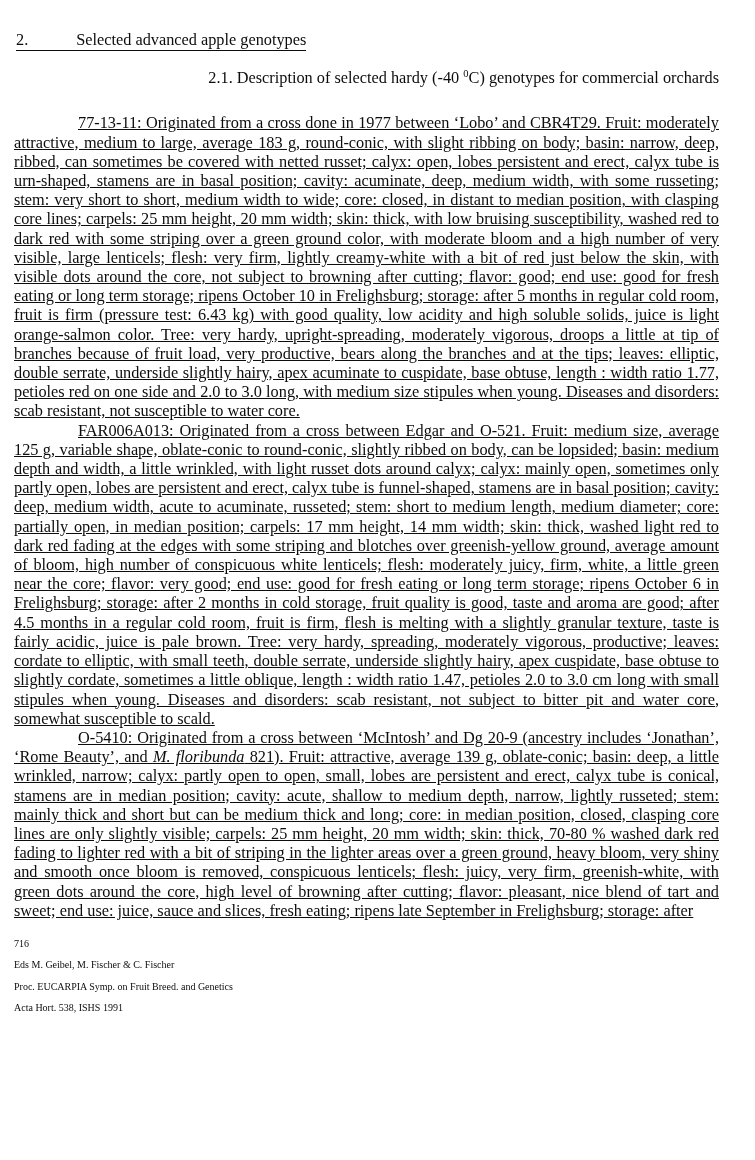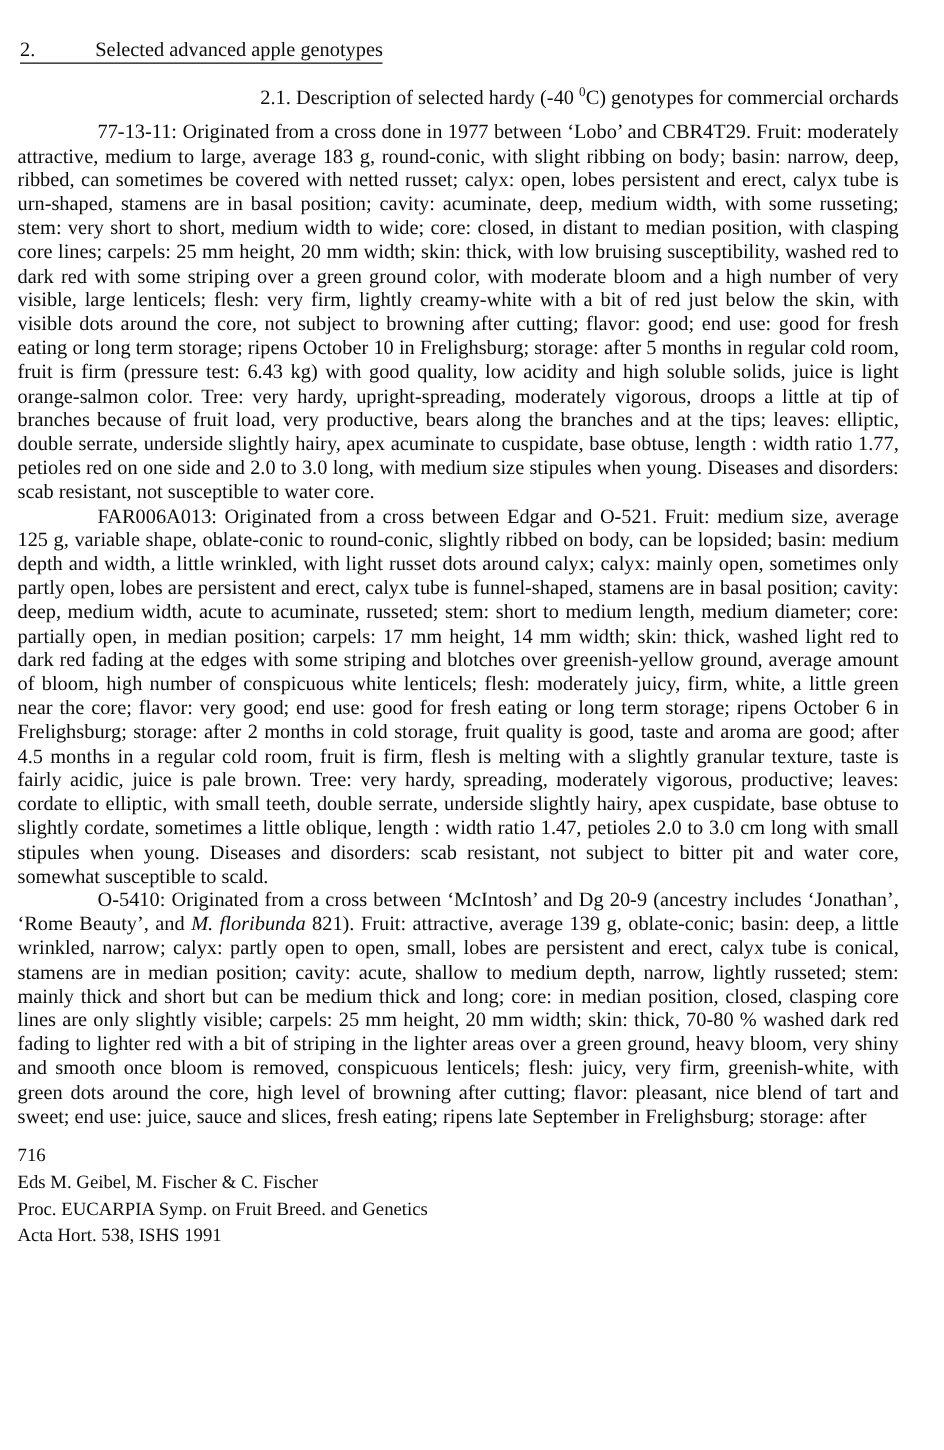--- a/index.html
+++ b/index.html
@@ -38,31 +38,32 @@
   .subheading {
     margin: 17px 0 0 64px;
     text-align: right;
   }
   .subheading sup {
     font-size: 10.5px;
     vertical-align: super;
     line-height: 0;
   }
   .body-text {
-    margin-top: 8px;
+    margin-top: 26px;
+    text-decoration: underline;
   }
   .body-text p {
     margin: 0;
     text-align: justify;
     text-indent: 64px;
   }
   .italic { font-style: italic; }
   .footer {
     margin-top: 13px;
-    font-size: 15px;
+    font-size: 10px;
     line-height: 21.5px;
   }
   .footer div { margin: 0; }
 </style>
 </head>
 <body>
 
 <div class="page">
 
   <div class="heading">

